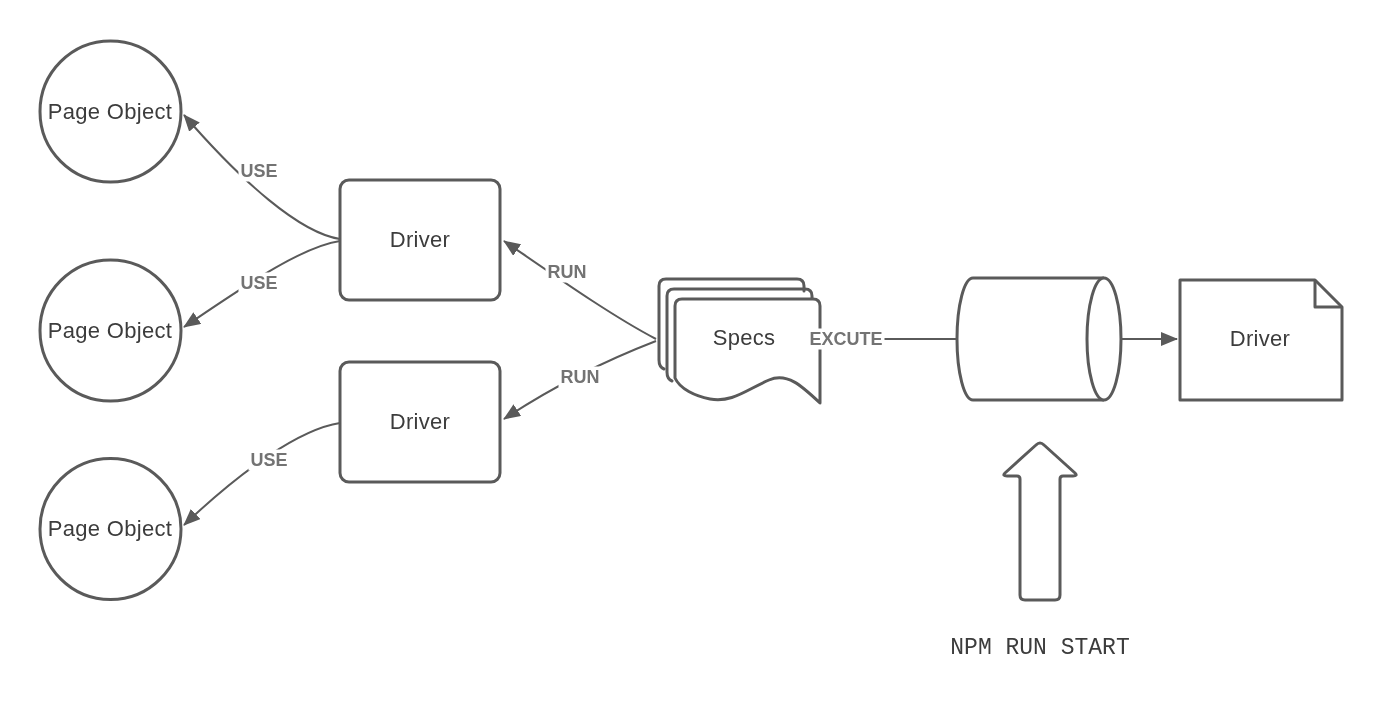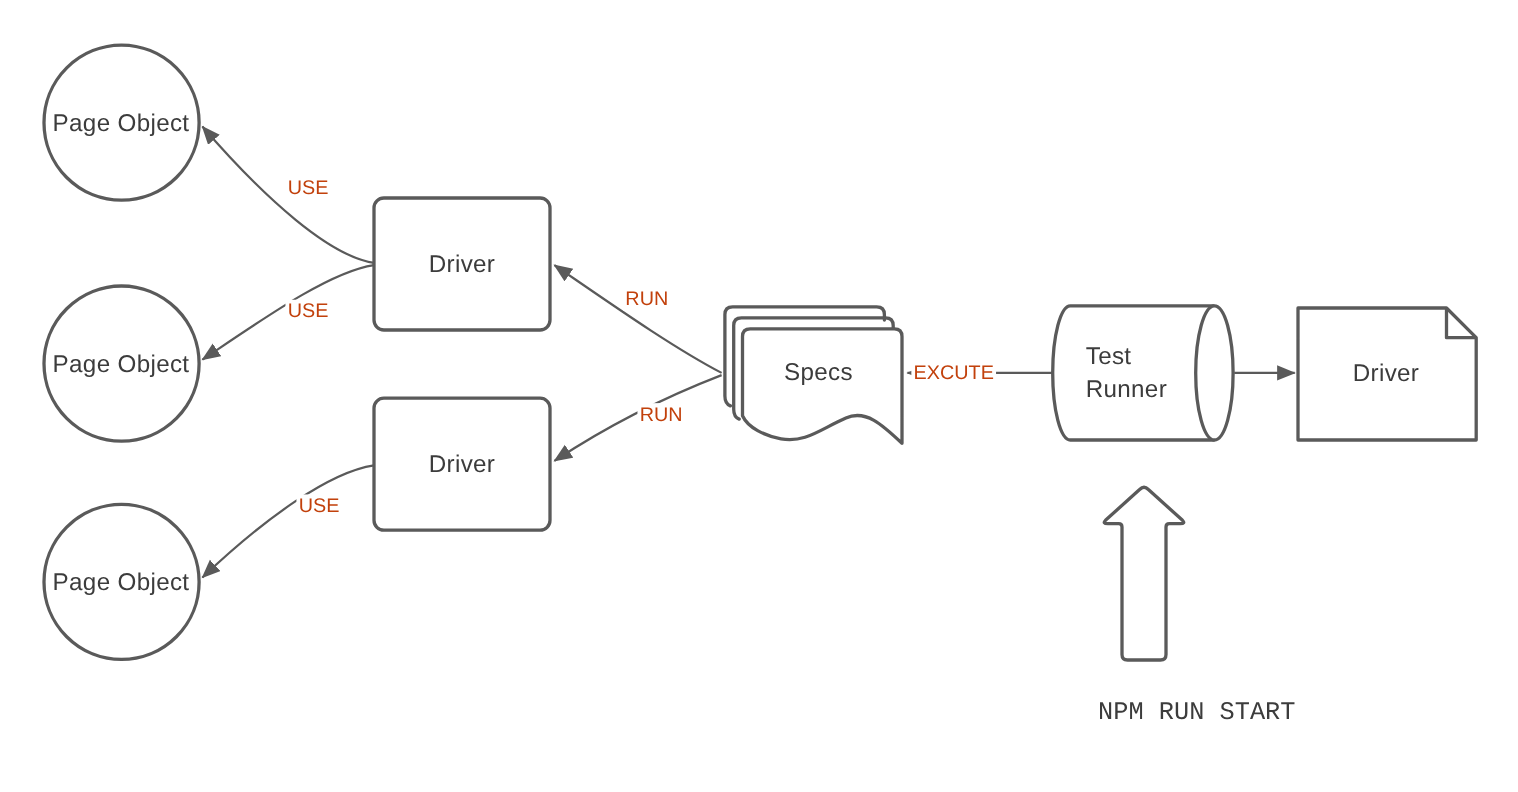--- a/index.html
+++ b/index.html
@@ -9,45 +9,43 @@
     background:#ffffff;
     font-family:"Liberation Sans",sans-serif;
     overflow:hidden;
   }
   .canvas svg{position:absolute;left:0;top:0;}
   .node-label{
     position:absolute;
     transform:translate(-50%,-50%);
     font-size:22px;
     color:#3c3c3c;
-    text-align:left;
+    text-align:right;
     line-height:30px;
     white-space:nowrap;
     letter-spacing:.3px;
   }
   .node-label.wrap{white-space:normal;width:92px;}
   .edge-label{
     position:absolute;
     transform:translate(-50%,-50%);
     font-size:18px;
-    font-weight:normal;
-    color:#c2410c;
+    font-weight:bold;
+    color:#737373;
     background:#ffffff;
     padding:0 2px;
     white-space:nowrap;
-    margin-left:21px;
   }
   .caption{
     position:absolute;
     transform:translate(-50%,-50%);
     font-family:"Liberation Mono","DejaVu Sans Mono",monospace;
     font-size:23px;
     color:#3c3c3c;
     white-space:nowrap;
-    margin-left:48px;
   }
 </style>
 </head>
 <body>
 
 <div class="canvas">
 
   <svg width="1380" height="720" viewBox="0 0 1380 720">
     <defs>
       <marker id="arr" markerUnits="userSpaceOnUse" markerWidth="20" markerHeight="16" refX="16" refY="7" orient="auto">
@@ -93,21 +91,20 @@
       <path d="M 1122,339 L 1177,339" marker-end="url(#arr)"></path>
     </g>
   </svg>
 
   <div class="node-label" style="left:110px;top:112px;">Page Object</div>
   <div class="node-label" style="left:110px;top:331px;">Page Object</div>
   <div class="node-label" style="left:110px;top:529px;">Page Object</div>
   <div class="node-label" style="left:420px;top:240px;">Driver</div>
   <div class="node-label" style="left:420px;top:422px;">Driver</div>
   <div class="node-label" style="left:744px;top:338px;">Specs</div>
-  <div class="node-label wrap" style="left:1033px;top:339px;">Test Runner</div>
   <div class="node-label" style="left:1260px;top:339px;">Driver</div>
 
   <div class="edge-label" style="left:259px;top:171px;">USE</div>
   <div class="edge-label" style="left:259px;top:283px;">USE</div>
   <div class="edge-label" style="left:269px;top:460px;">USE</div>
   <div class="edge-label" style="left:567px;top:272px;">RUN</div>
   <div class="edge-label" style="left:580px;top:377px;">RUN</div>
   <div class="edge-label" style="left:846px;top:339px;">EXCUTE</div>
 
   <div class="caption" style="left:1040px;top:648px;">NPM RUN START</div>

